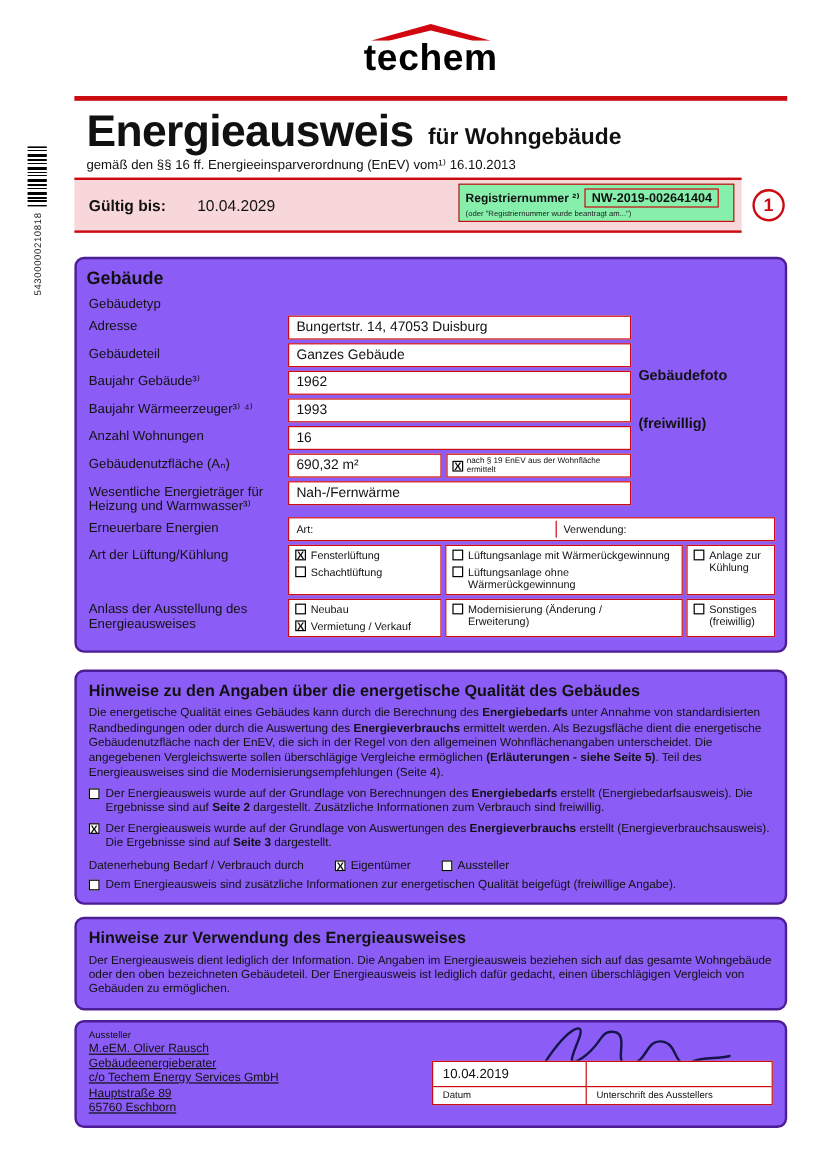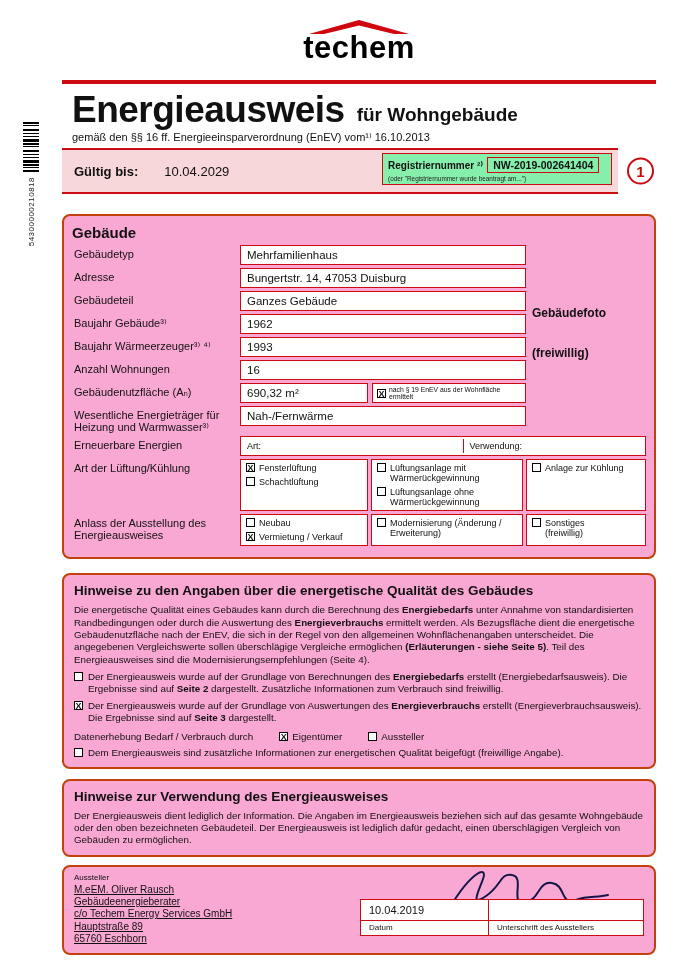--- a/index.html
+++ b/index.html
@@ -37,40 +37,40 @@
   .reg-box { position:absolute; left:320px; top:3px; width:230px; background:#86efac; border:1px solid #cc0a11; padding:3px 5px 2px; }
   .reg-top { display:flex; align-items:center; gap:4px; }
   .reg-label { font-size:10px; font-weight:bold; white-space:nowrap; }
   .reg-value { font-size:10.5px; font-weight:bold; border:1px solid #cc0a11; padding:1px 5px; white-space:nowrap; }
   .reg-note { font-size:6.4px; margin-top:2px; color:#222; }
   .page-badge { position:absolute; right:2px; top:50%; transform:translateY(-50%); width:27px; height:27px;
     border:2.5px solid #cc0a11; border-radius:50%; color:#cc0a11; font-size:15px; font-weight:bold;
     display:flex; align-items:center; justify-content:center; background:#fff; }
 
   
-  .section { border:2px solid #c2410c; border-radius:8px; background:#f9a8d4; margin-top:14px; padding:8px 10px; position:relative; }
+  .section { border:2px solid #4c1d95; border-radius:8px; background:#8b5cf6; margin-top:14px; padding:8px 10px; position:relative; }
   .sec-building { margin-top:20px; padding:8px; }
   .sec-title { font-size:15px; font-weight:bold; margin-bottom:4px; }
   .sec-title-sm { font-size:13.5px; font-weight:bold; margin-bottom:6px; }
 
   
   .brow { display:flex; align-items:flex-start; margin-bottom:3px; }
   .blbl { width:168px; font-size:11px; line-height:12px; padding:3px 8px 0 2px; }
   .bval { background:#fff; border:1px solid #cc0a11; font-size:11.5px; line-height:14px; padding:2px 6px; min-height:19px; }
   .w-std { width:286px; }
   .w-narrow { width:128px; margin-right:4px; }
   .w-check { width:154px; display:flex; align-items:center; gap:3px; padding:2px 4px; }
   .tiny { font-size:6.8px; line-height:7.2px; }
   .w-full { width:406px;gap:40px; }
   .renew { display:flex; font-size:9px; padding:2px 6px; min-height:20px; }
   .renew-half { flex:1; }
   .renew-half + .renew-half { border-left:1px solid #cc0a11; padding-left:6px; margin-left:6px; }
   .optgrid { width:406px; display:flex; gap:3px; }
   .optcol { background:#fff; border:1px solid #cc0a11; padding:3px 5px; display:flex; flex-direction:column; gap:4px; }
-  .oc1 { width:128px; } .oc2 { width:152px; } .oc3 { flex:1; }
+  .oc1 { width:128px; } .oc2 { width:198px; } .oc3 { flex:1; }
   .opt { display:flex; gap:4px; align-items:flex-start; font-size:9px; line-height:10px; }
   .cb { flex:0 0 auto; display:inline-block; width:9px; height:9px; border:1px solid #000; background:#fff;
     font-weight:bold; font-size:9px; line-height:8px; text-align:center; }
   .photo-box { position:absolute; right:10px; top:28px; width:112px; height:178px;
     display:flex; flex-direction:column; align-items:flex-start; justify-content:center; gap:26px; }
   .photo-title, .photo-note { font-size:12px; font-weight:bold; }
 
   
   .hint-par { font-size:9.8px; line-height:12.3px; }
   .b { font-weight:bold; }
@@ -136,21 +136,20 @@
     <div class="section sec-building">
       <div class="sec-title">Gebäude</div>
 
       <div class="photo-box">
         <div class="photo-title">Gebäudefoto</div>
         <div class="photo-note">(freiwillig)</div>
       </div>
 
       <div class="brow">
         <div class="blbl">Gebäudetyp</div>
-        <div class="bval w-std">Mehrfamilienhaus</div>
       </div>
       <div class="brow">
         <div class="blbl">Adresse</div>
         <div class="bval w-std">Bungertstr. 14, 47053 Duisburg</div>
       </div>
       <div class="brow">
         <div class="blbl">Gebäudeteil</div>
         <div class="bval w-std">Ganzes Gebäude</div>
       </div>
       <div class="brow">

